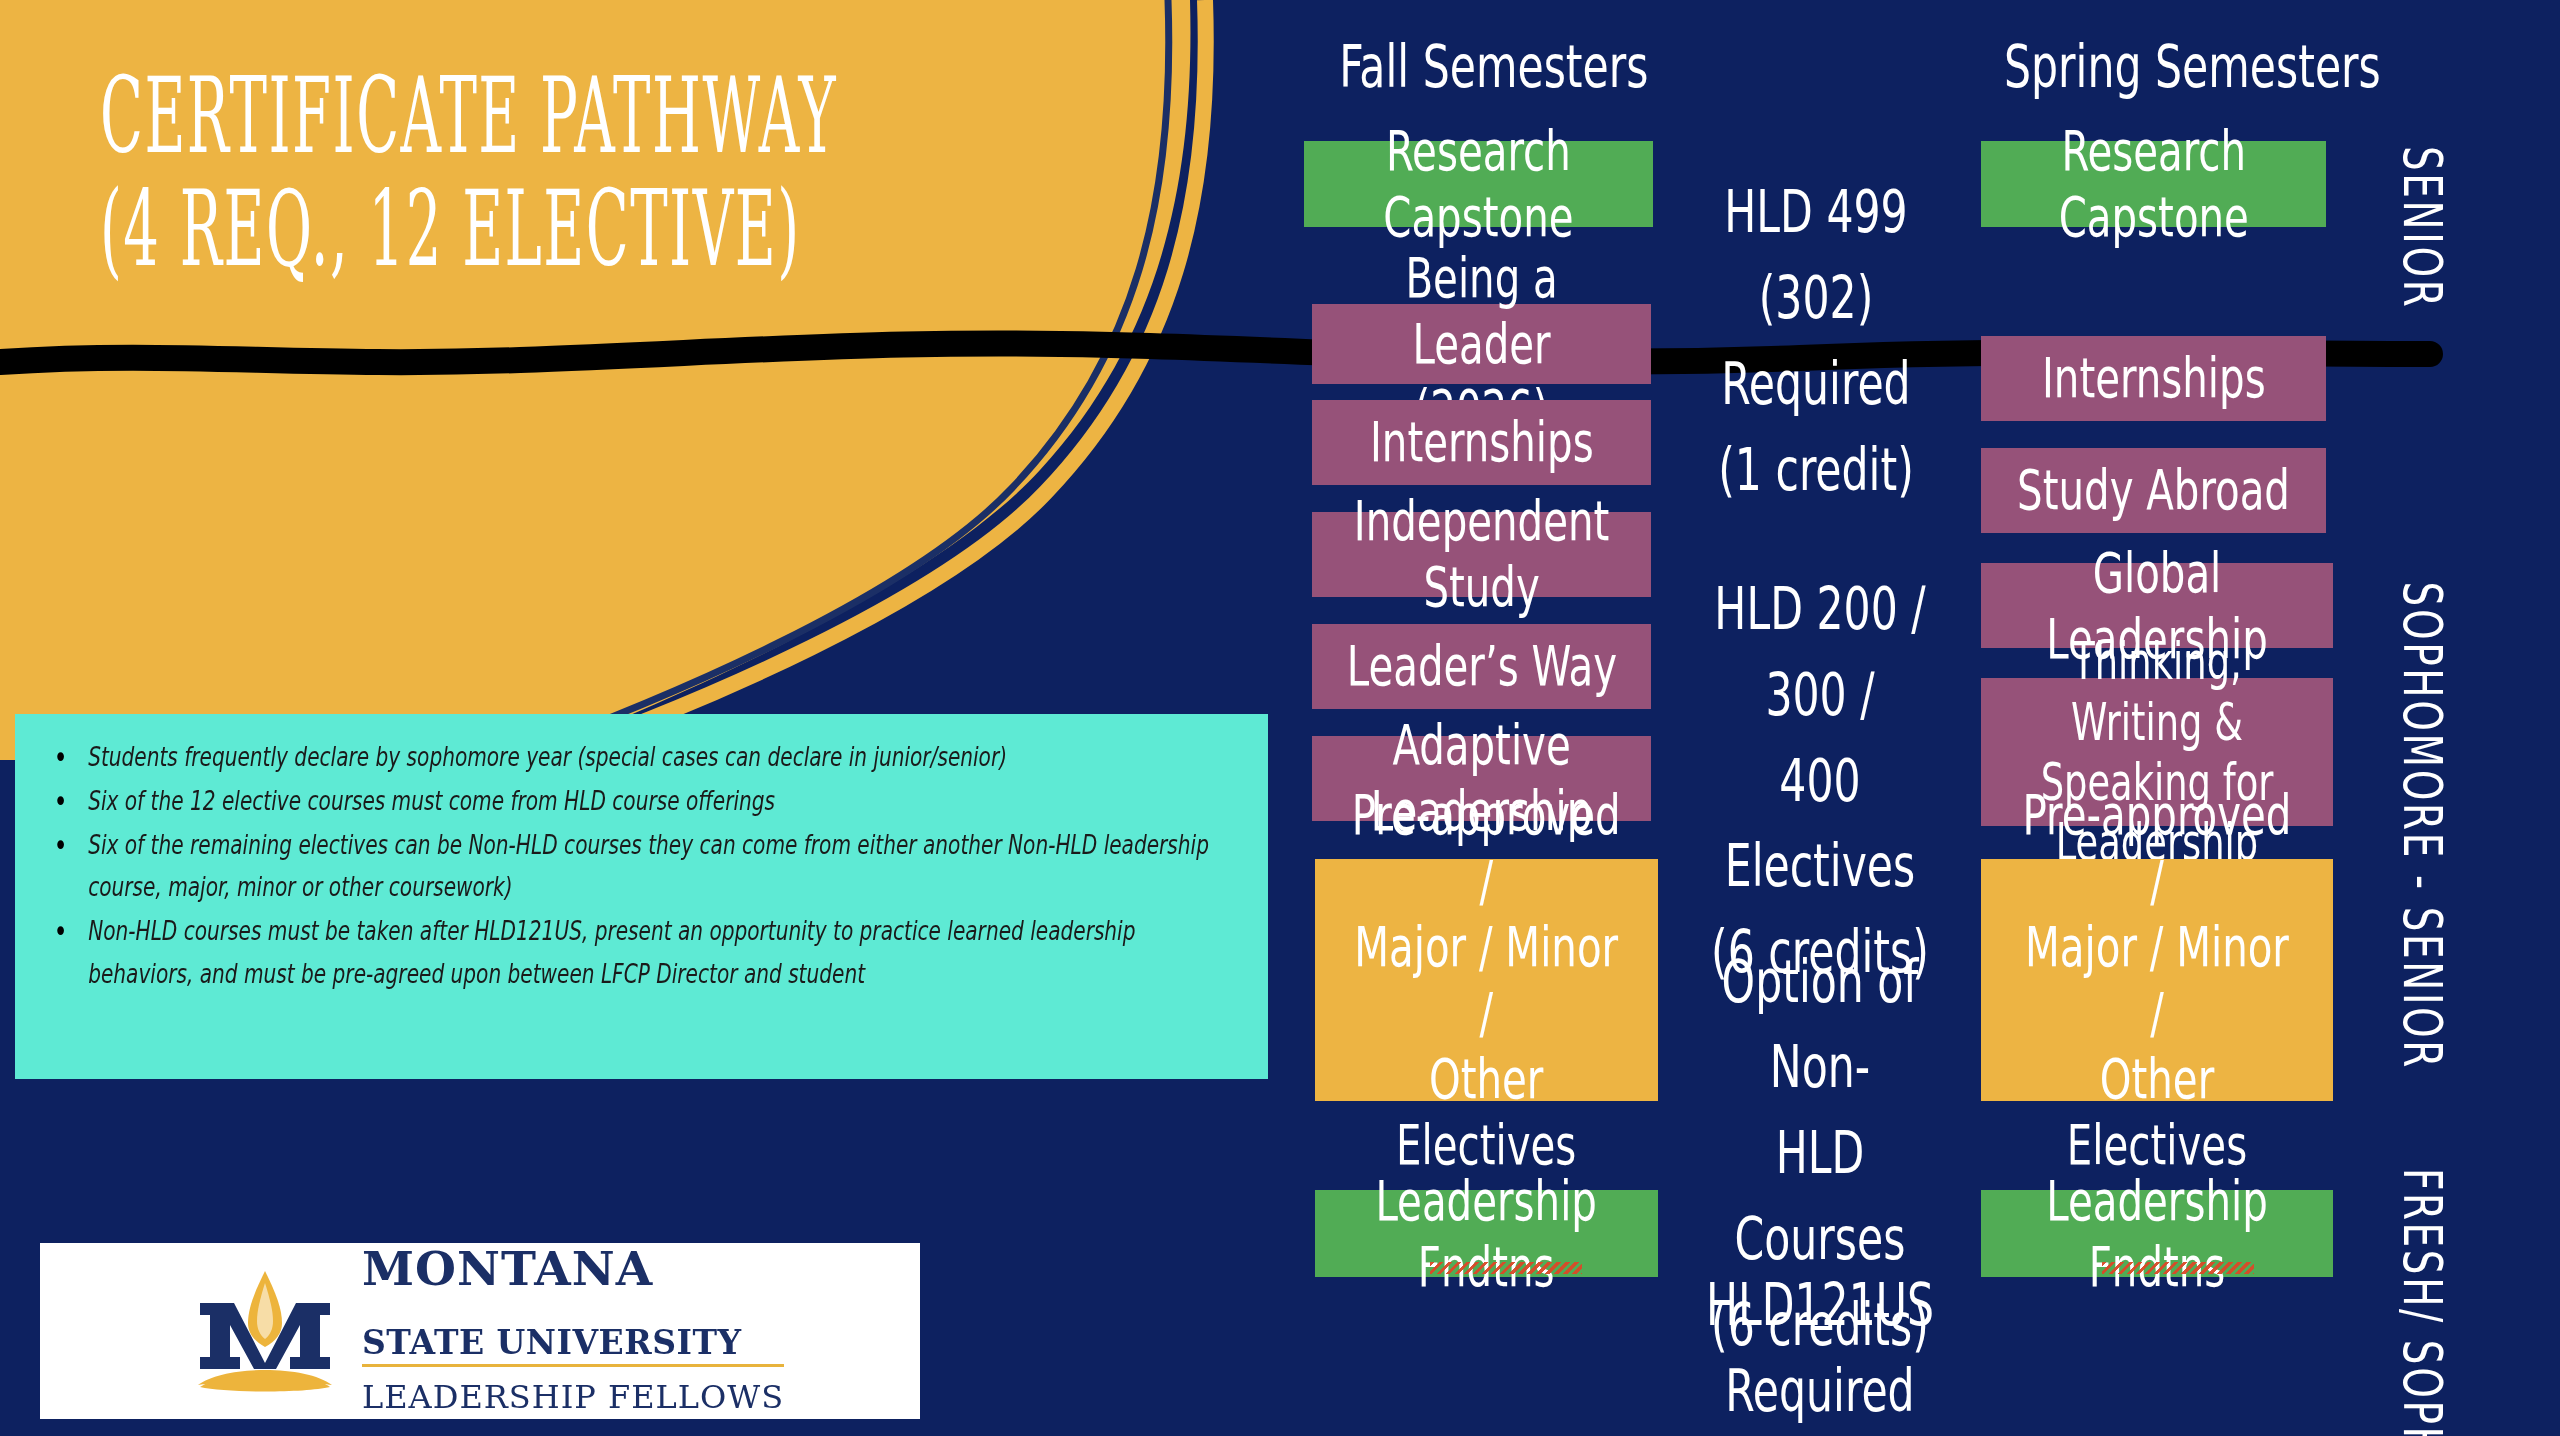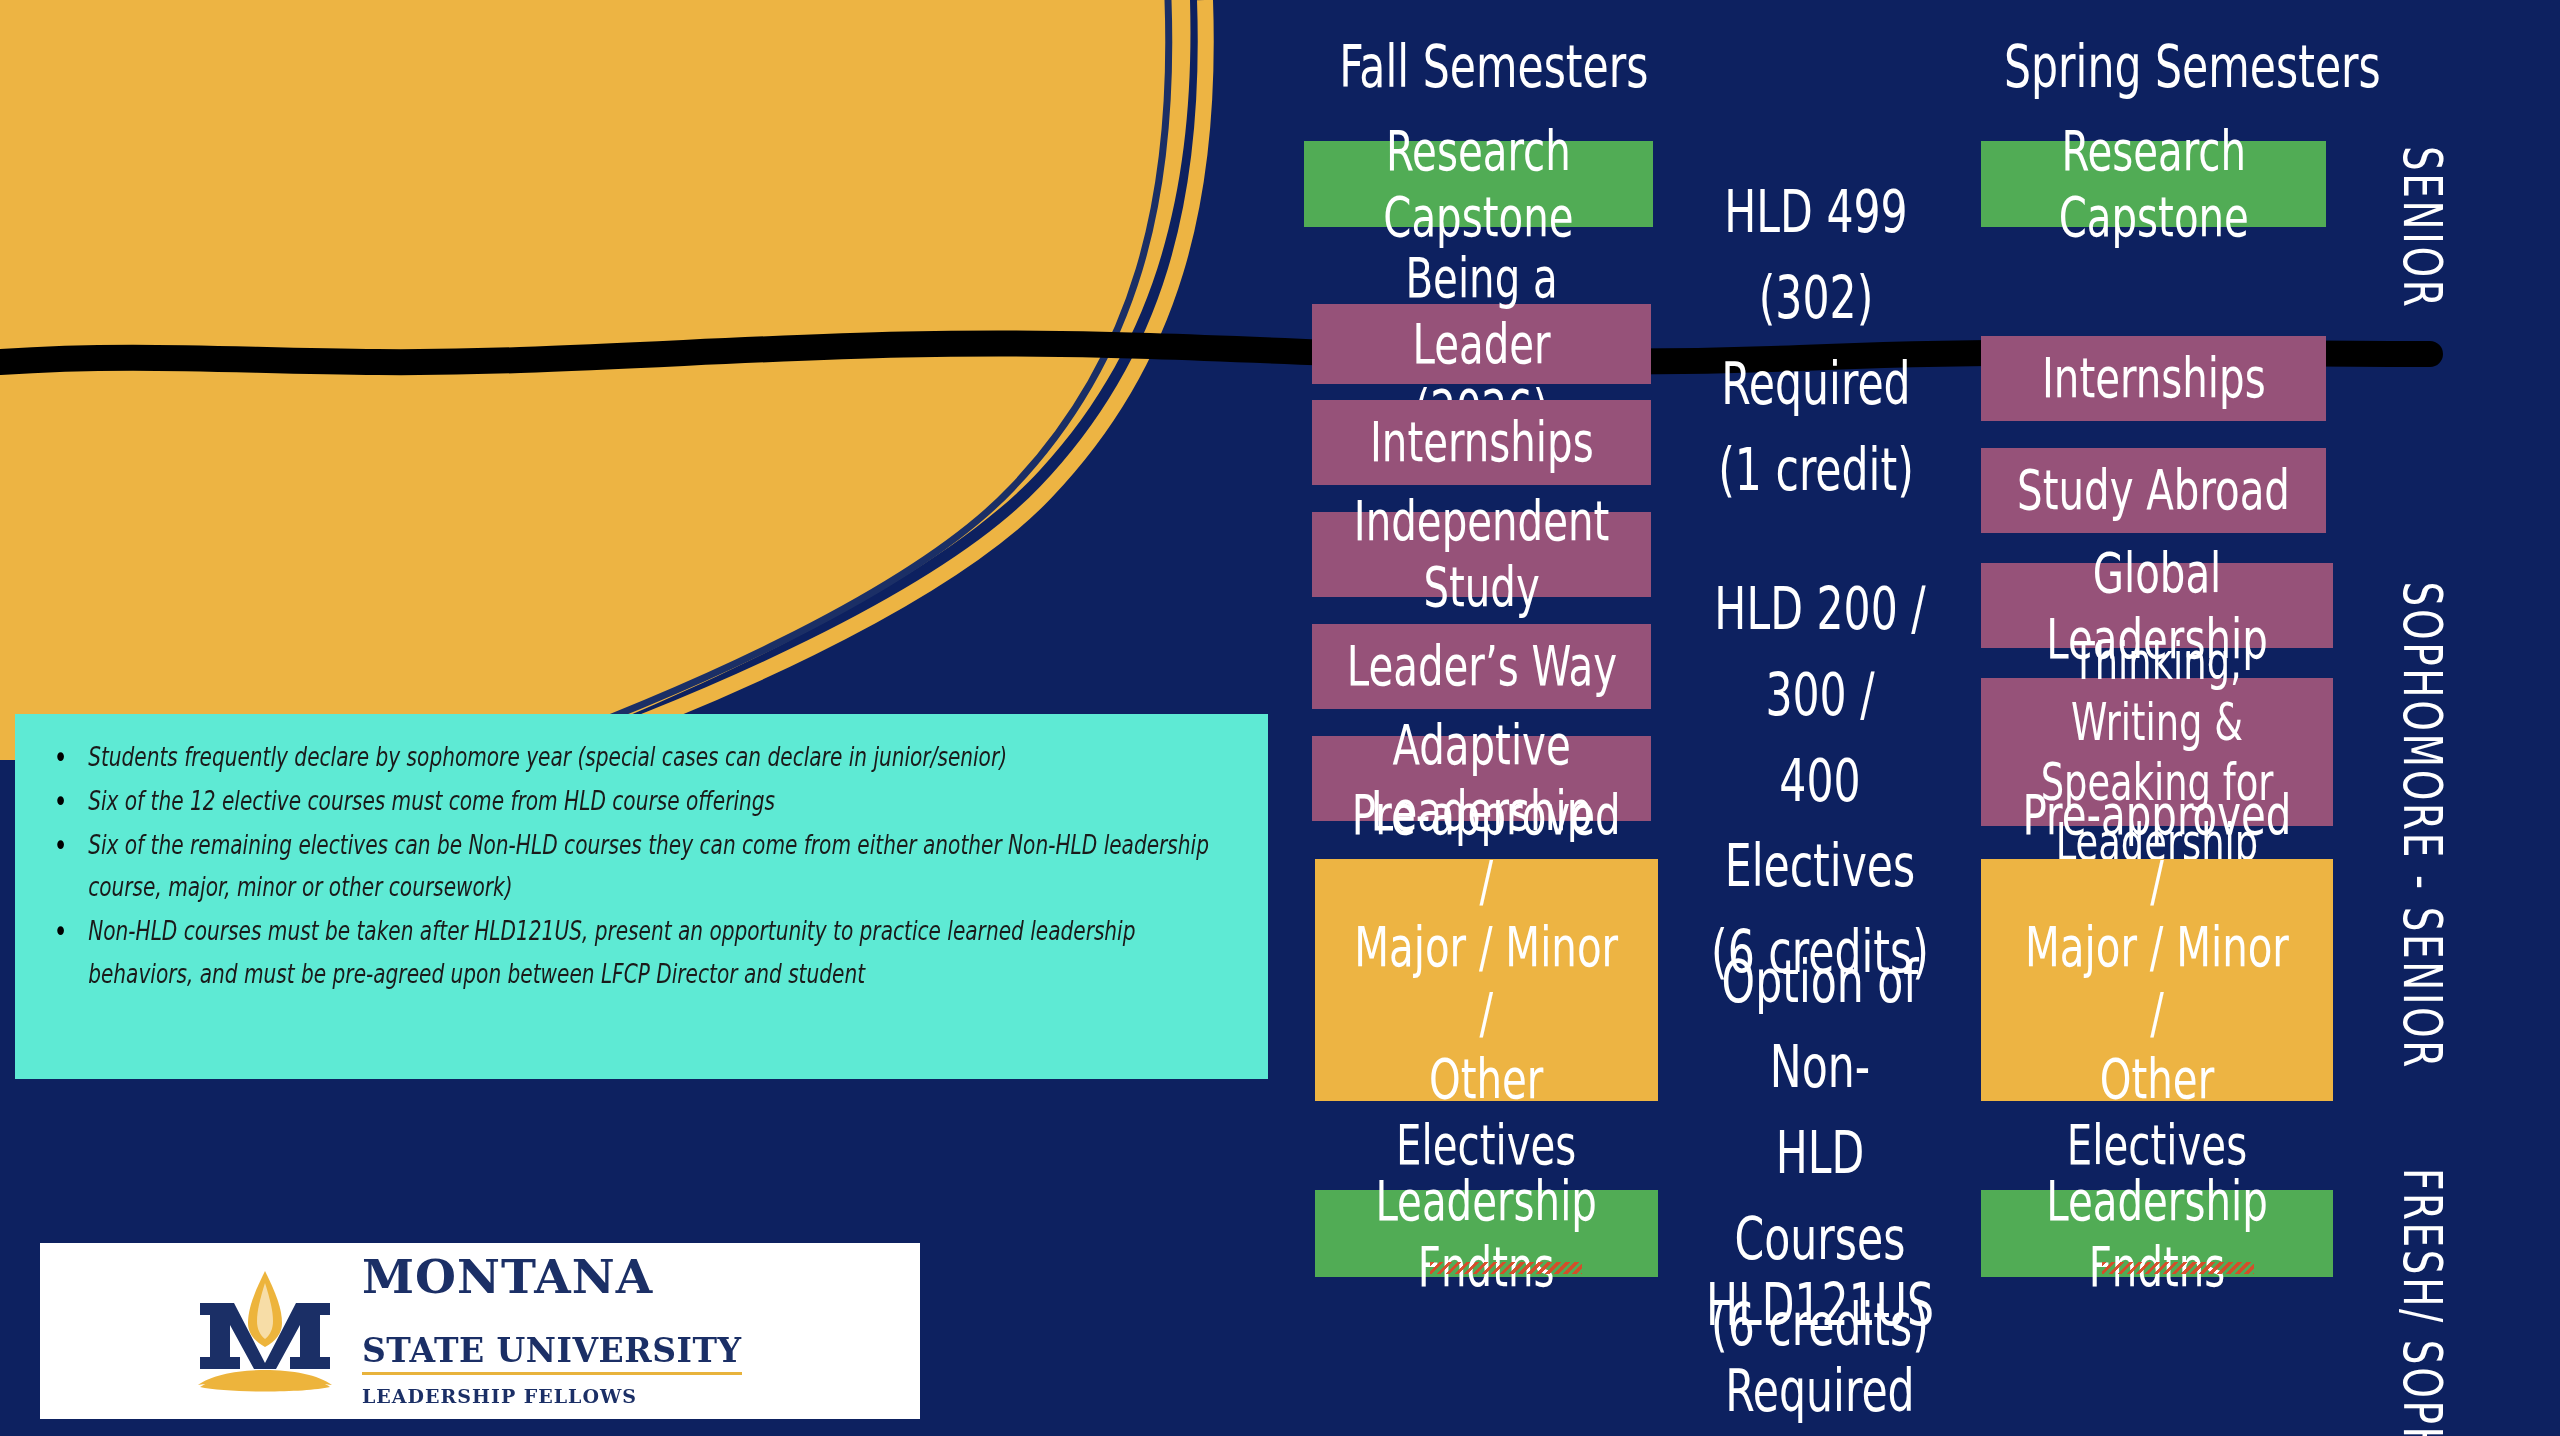--- a/index.html
+++ b/index.html
@@ -70,21 +70,21 @@
     font-weight:bold;color:#1b2f66;font-size:47px;line-height:1.0;
     letter-spacing:1px;
   }
   .logo-l2{
     font-family:"DejaVu Serif","Liberation Serif",serif;
     font-weight:bold;color:#1b2f66;font-size:33px;line-height:1.15;
     letter-spacing:0.5px;border-bottom:3px solid #e8b33c;padding-bottom:2px;margin-top:32px;
   }
   .logo-l3{
     font-family:"DejaVu Serif","Liberation Serif",serif;
-    font-weight:bold;color:#1b2f66;font-size:19px;line-height:1.25;
+    font-weight:normal;color:#1b2f66;font-size:32px;line-height:1.25;
     letter-spacing:1px;margin-top:10px;
   }
 
   
   .squiggle{position:absolute;left:0;top:320px;width:2560px;height:80px;pointer-events:none;}
 
   
   .col-head{
     position:absolute;color:#ffffff;font-size:37px;
     font-family:"DejaVu Sans Condensed","Liberation Sans",sans-serif;
@@ -131,20 +131,24 @@
 <body>
 
 <div id="slide">
 
   <svg class="blob-svg" viewBox="0 0 1280 760" preserveAspectRatio="none">
     <path d="M0,0 L1190,0 C1195,180 1160,340 1040,470 C940,580 700,690 520,760 L0,760 Z" fill="#edb443"></path>
     <path d="M1205,0 C1212,200 1172,360 1046,492 C944,600 700,706 512,770" fill="none" stroke="#edb443" stroke-width="16"></path>
     <path d="M1168,0 C1175,198 1136,358 1012,488 C910,596 668,700 482,766" fill="none" stroke="#1b2f66" stroke-width="7"></path>
   </svg>
 
+  <div class="title-block">
+    <div class="title-line">CERTIFICATE PATHWAY</div>
+    <div class="title-line">(4 REQ., 12 ELECTIVE)</div>
+  </div>
 
   <div class="bullets-card">
     <ul>
       <li style="width:116%">Students frequently declare by sophomore year (special cases can declare in junior/senior)</li>
       <li style="width:116%">Six of the 12 elective courses must come from HLD course offerings</li>
       <li style="width:116%">Six of the remaining electives can be Non-HLD courses they can come from either another Non-HLD leadership course, major, minor or other coursework)</li>
       <li style="width:116%">Non-HLD courses must be taken after HLD121US, present an opportunity to practice learned leadership behaviors, and must be pre-agreed upon between LFCP Director and student</li>
     </ul>
   </div>
 

